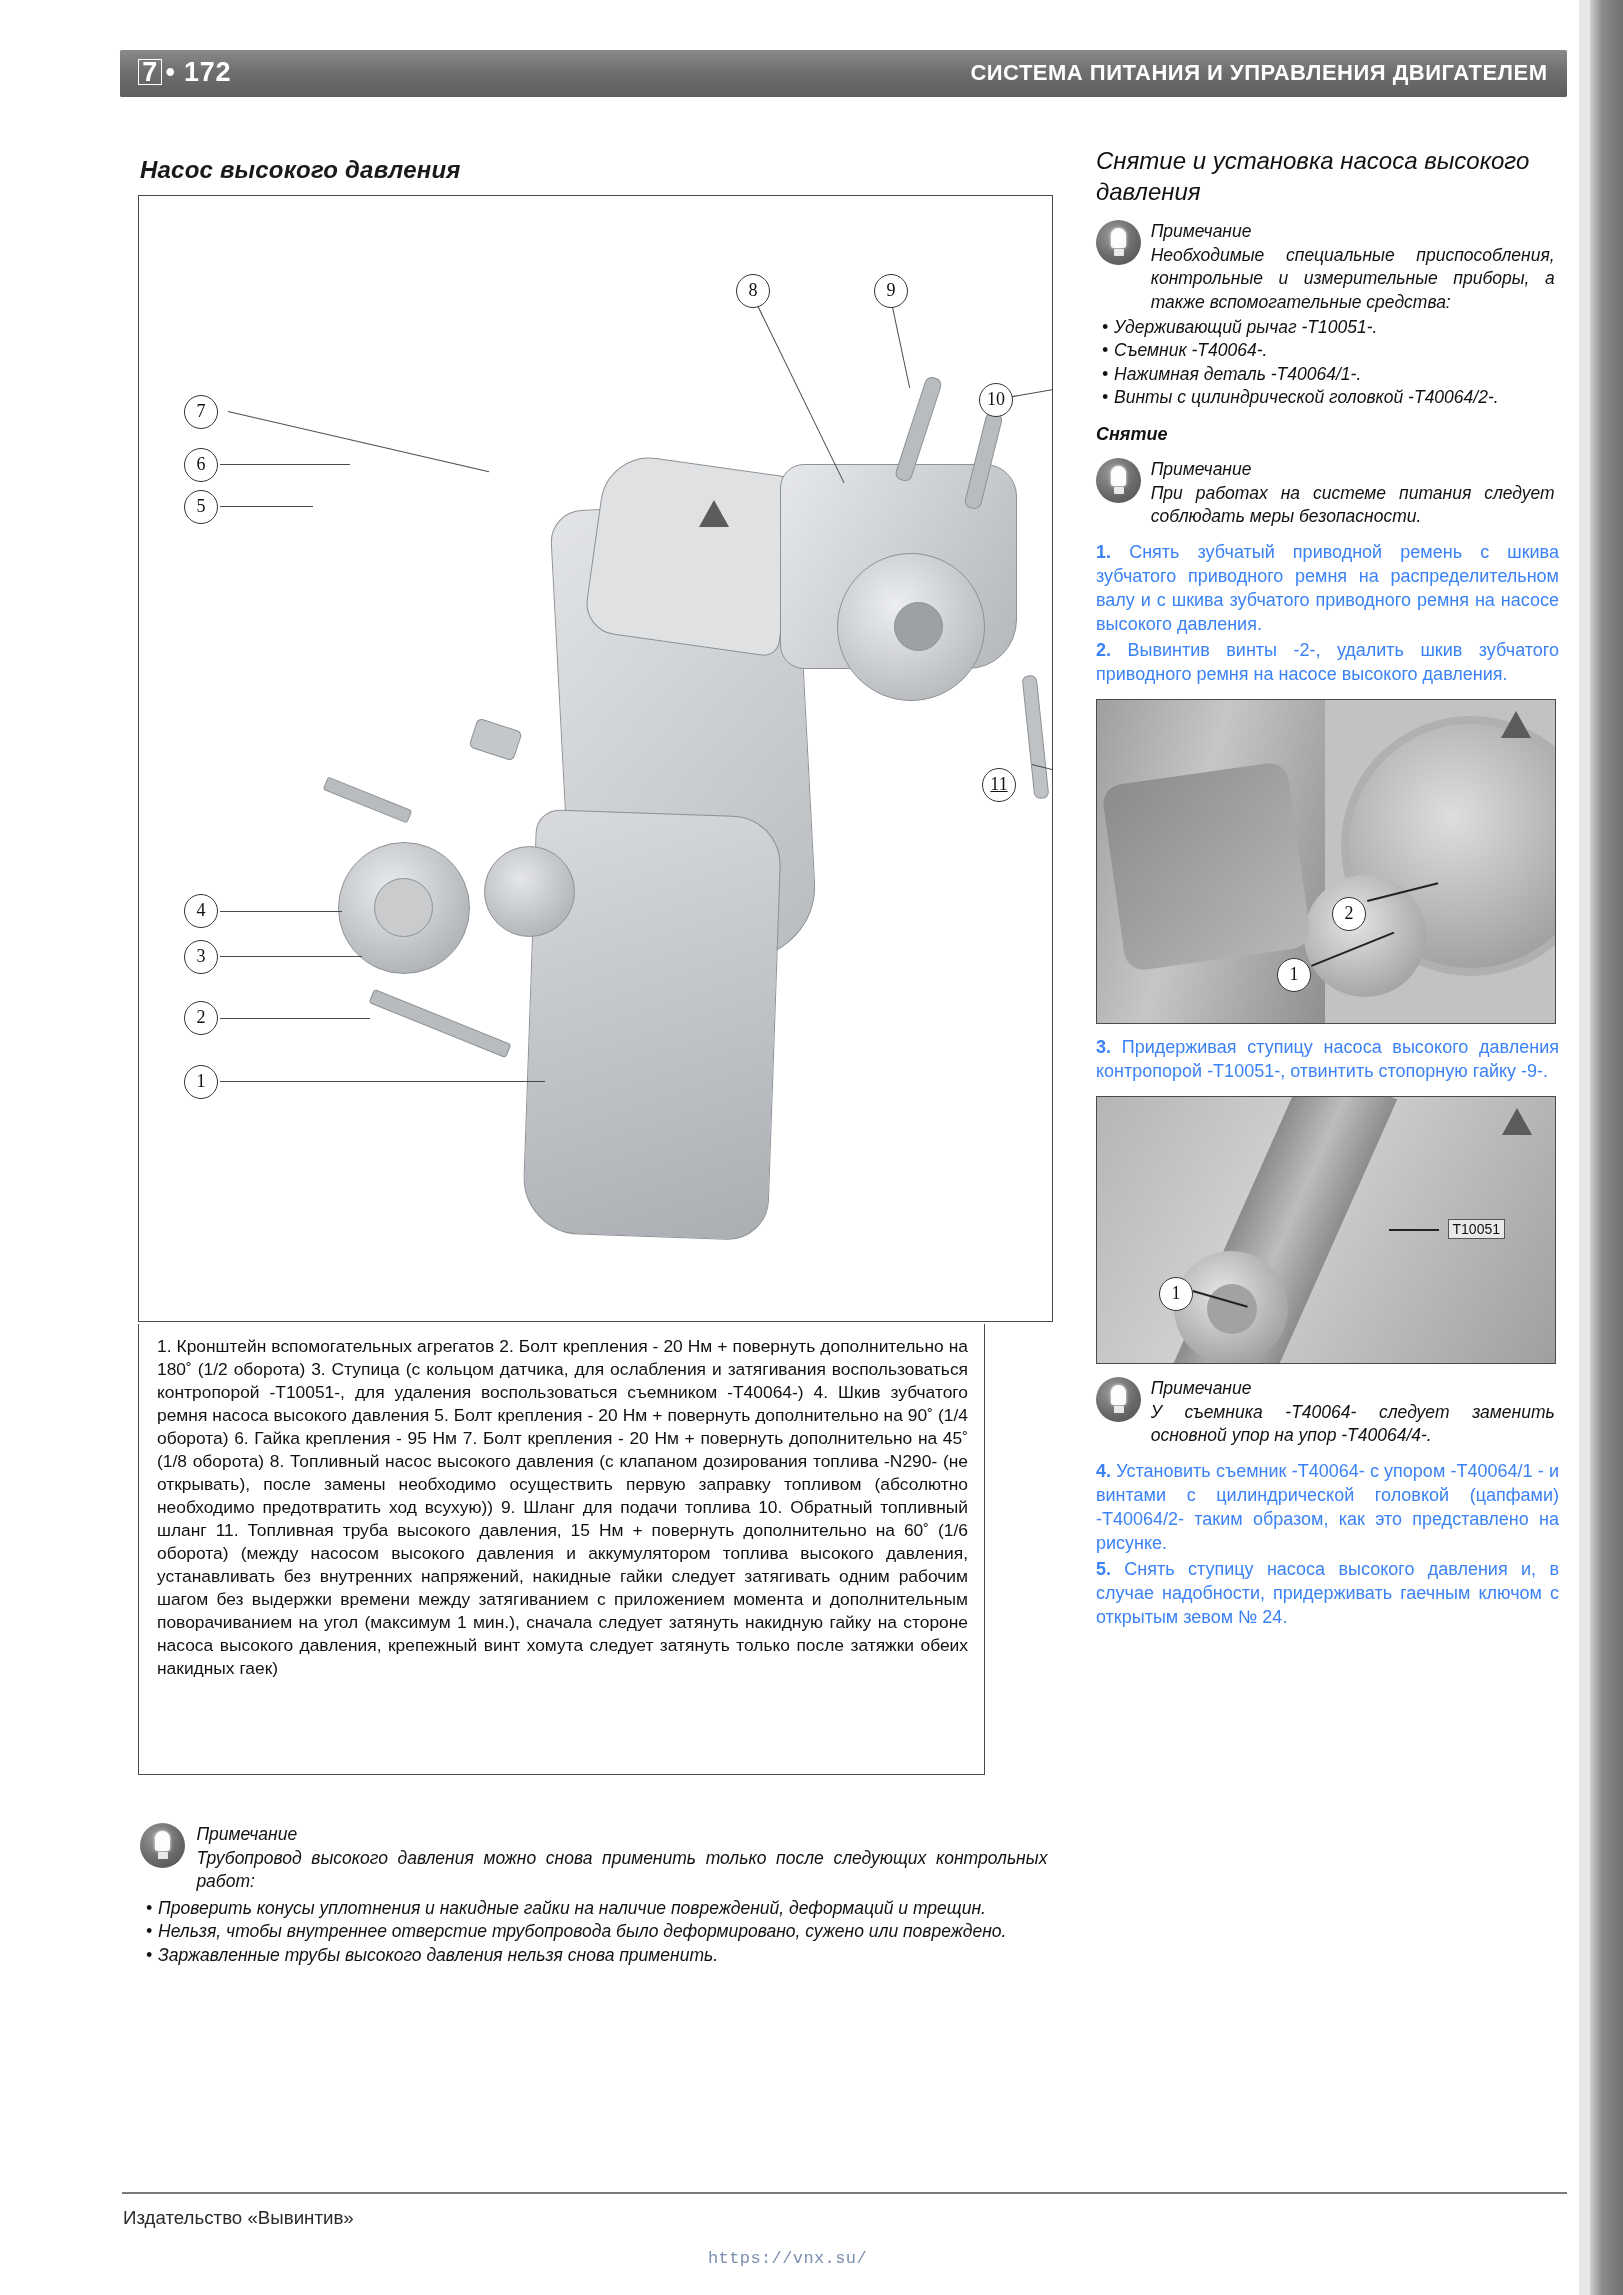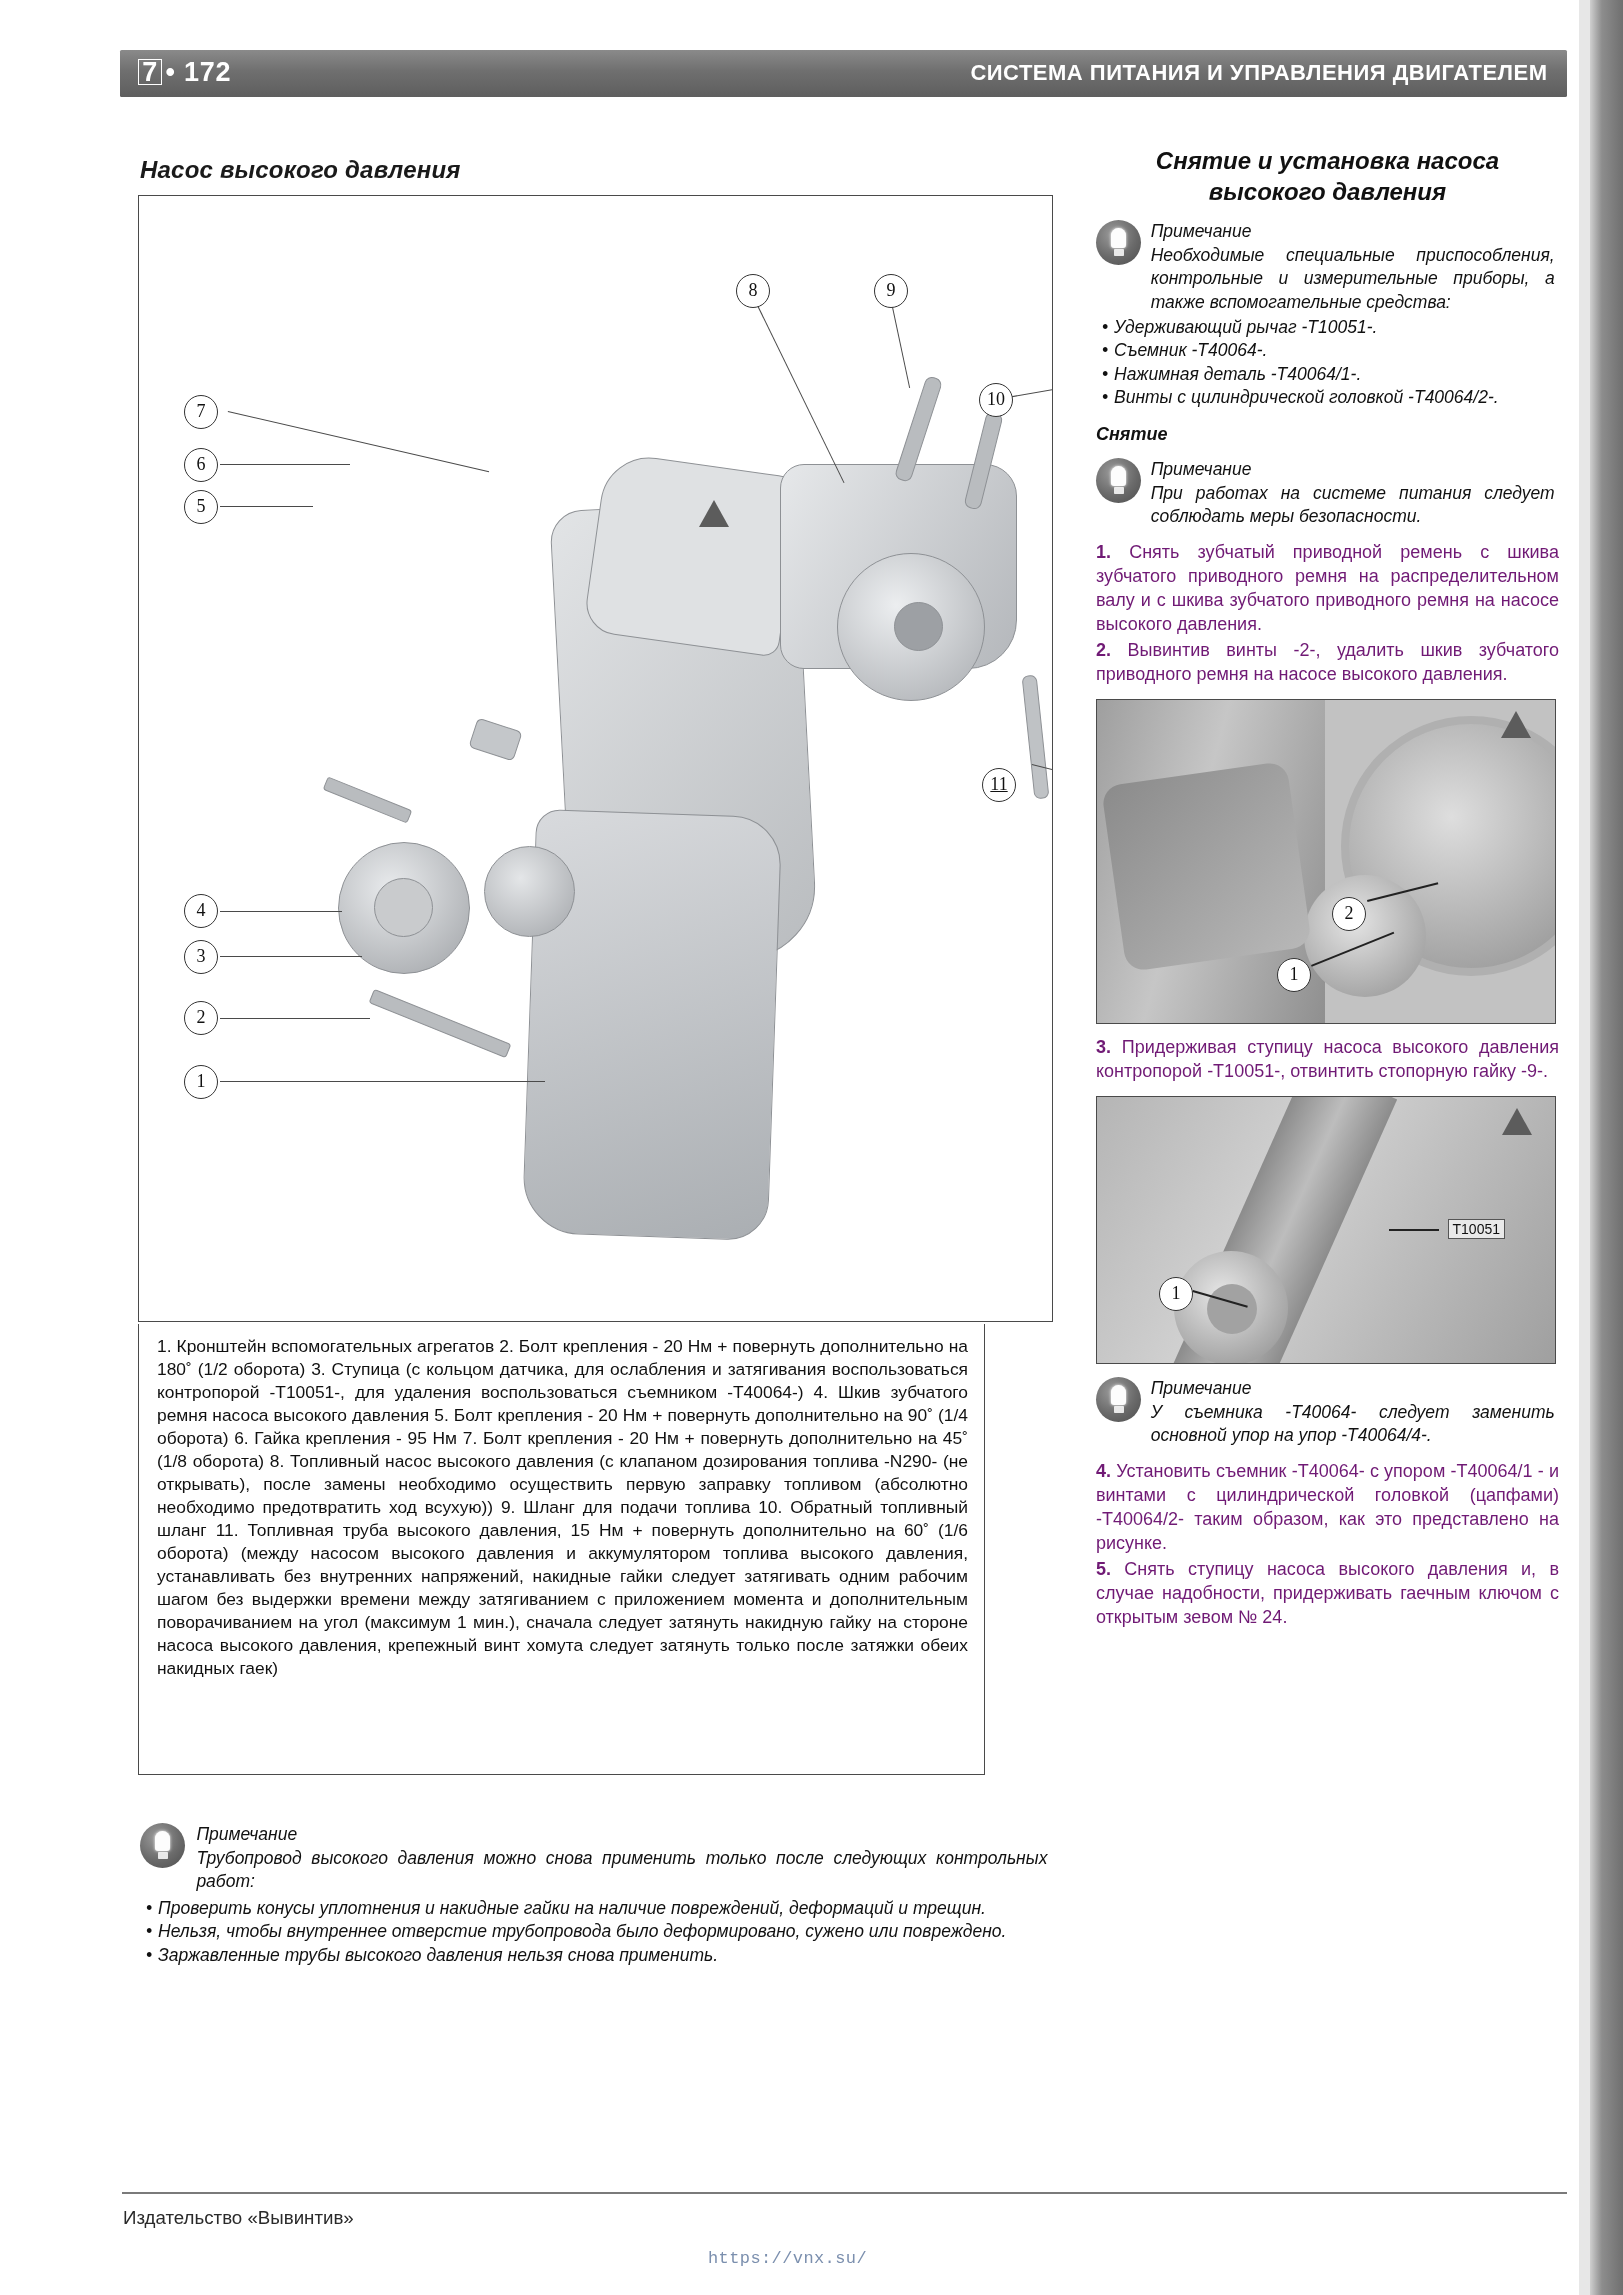--- a/index.html
+++ b/index.html
@@ -150,25 +150,24 @@
   }
 
   
   .right-col {
     position: absolute;
     left: 1096px; top: 145px;
     width: 463px;
   }
   .right-title {
     font-size: 24px;
-    font-weight: bold;
+    font-weight: normal;
     font-style: italic;
     line-height: 31px;
     color: #111;
-    text-align: center;
   }
   .rc-note {
     position: relative;
     display: flex;
     gap: 9.7px;
     margin-top: 13px;
   }
   .rc-text {
     font-style: italic;
     font-size: 17.5px;
@@ -179,21 +178,21 @@
   .rc-sub {
     font-size: 18px;
     font-weight: bold;
     font-style: italic;
     margin-top: 14.6px;
     color: #111;
   }
   .rc-para {
     font-size: 18px;
     line-height: 24px;
-    color: #701a75;
+    color: #3b82f6;
     text-align: justify;
     margin-top: 11.4px;
   }
   .rc-para b { font-weight: bold; }
   .rc-img {
     margin-top: 13px;
     border: 1.6px solid #4a4a4a;
     width: 460px;
     box-sizing: border-box;
     overflow: hidden;

